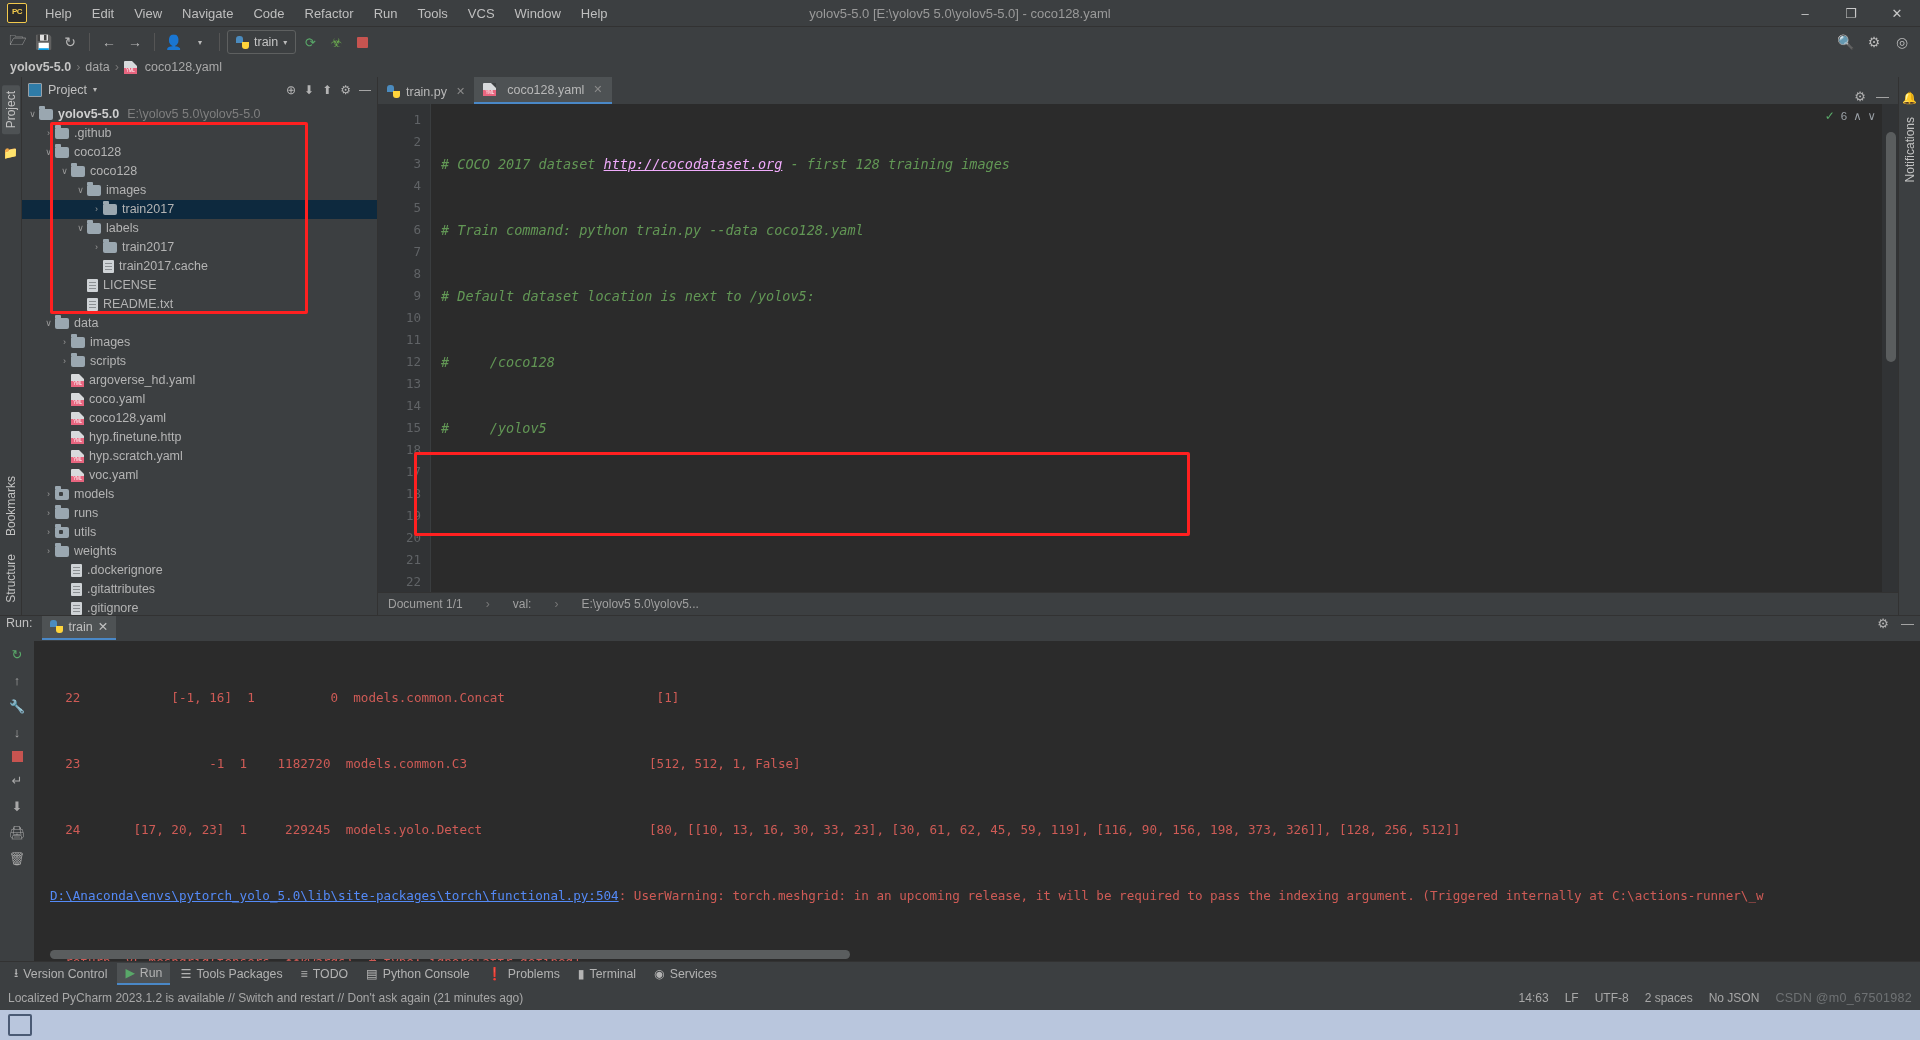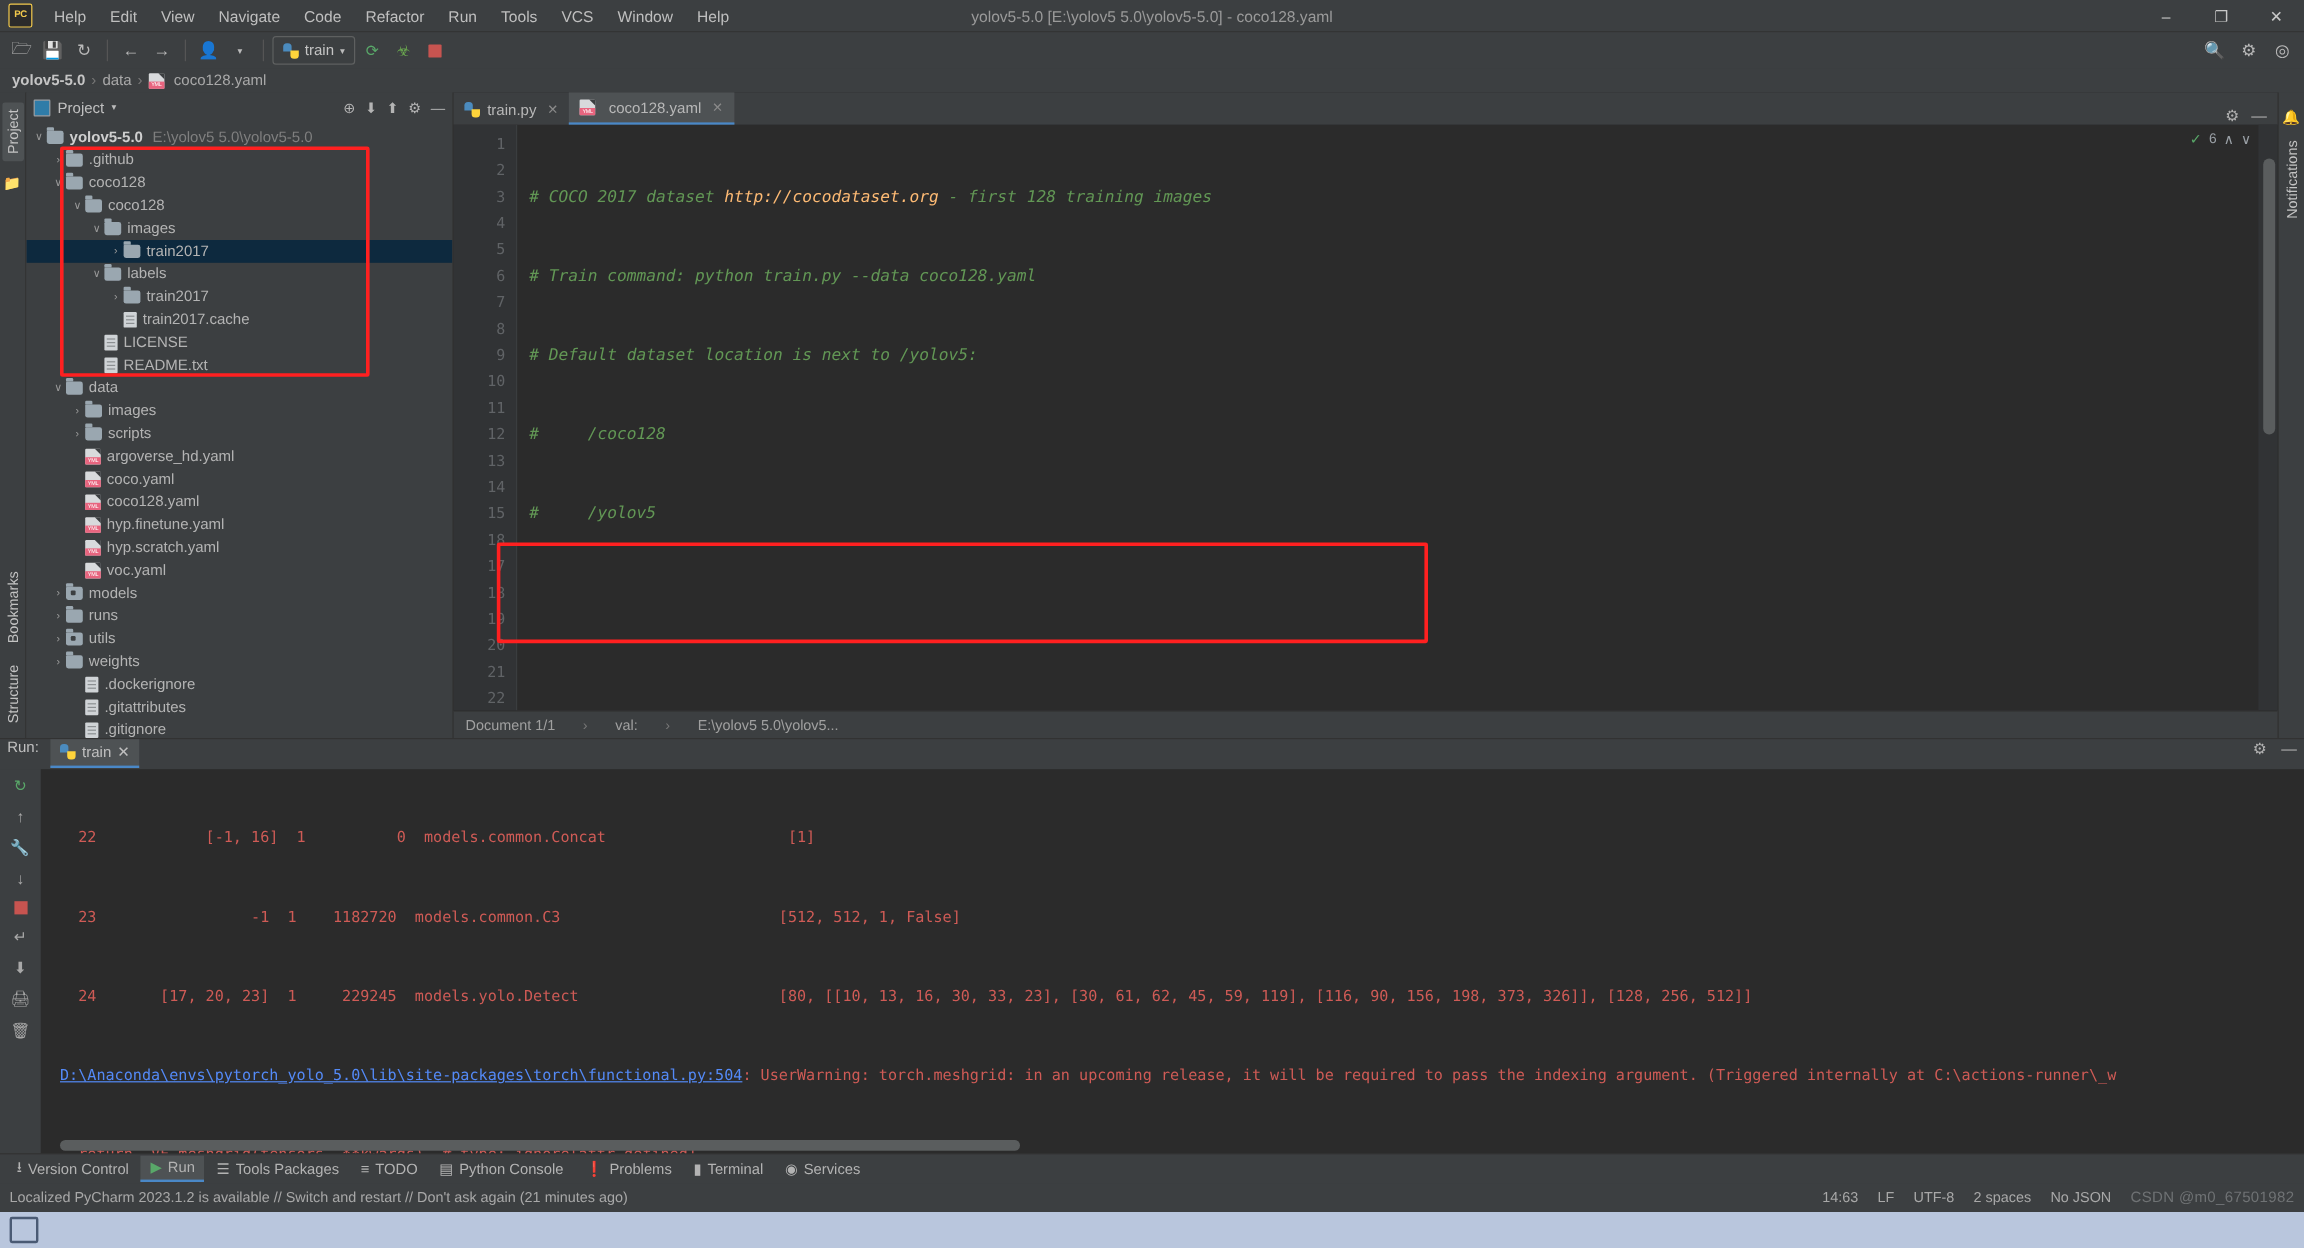--- a/index.html
+++ b/index.html
@@ -88,21 +88,21 @@
   .etab.active{background:#4e5254;border-bottom:2px solid #4a88c7;}
   .etab .x{color:#8a8a8a;font-size:11px;margin-left:3px;}
   .ed-tools{margin-left:auto;display:flex;align-items:center;gap:10px;padding-right:9px;color:#b0b0b0;font-size:13px;}
 
   .code-wrap{flex:1 1 auto;position:relative;display:flex;min-height:0;background:#2b2b2b;overflow:hidden;}
   .gutter{width:52px;background:#313335;flex:0 0 52px;text-align:right;color:#606366;font-size:12.5px;font-family:"DejaVu Sans Mono",monospace;padding-top:5px;}
   .gutter div{height:22px;line-height:22px;padding-right:9px;position:relative;}
   .code{flex:1 1 auto;padding-top:5px;font-family:"DejaVu Sans Mono",monospace;font-size:13.5px;line-height:22px;white-space:pre;color:#a9b7c6;position:relative;padding-left:10px;border-left:1px solid #3a3d3f;}
   .code div{height:22px;}
   .cmt{color:#629755;font-style:italic;}
-  .lnk{color:#fdba74;font-style:italic;}
+  .lnk{color:#f0abfc;text-decoration:underline;font-style:italic;}
   .ed-right{position:absolute;right:0;top:0;bottom:0;width:16px;background:#313335;}
   .scroll-th{position:absolute;right:2px;width:10px;background:#5a5d5e;border-radius:5px;}
   .inspect{position:absolute;right:22px;top:5px;display:flex;align-items:center;gap:6px;font-size:11.5px;color:#9aa0a6;}
   .chk{color:#59a869;font-size:12px;}
   .status-strip{height:22px;background:#3c3f41;display:flex;align-items:center;font-size:12px;color:#a0a0a0;padding:0 10px;gap:21px;flex:0 0 22px;border-top:1px solid #323232;}
 
   
   .runpanel{height:345px;background:#3c3f41;display:flex;flex-direction:column;flex:0 0 345px;border-top:1px solid #323232;}
   .run-head{height:25px;display:flex;align-items:flex-start;padding:0 6px;gap:10px;font-size:12.5px;color:#c0c0c0;flex:0 0 25px;}
   .run-tab{display:flex;align-items:center;gap:5px;padding:3px 8px 4px;background:#4e5254;border-bottom:2px solid #4a88c7;}
@@ -299,21 +299,21 @@
             <span class="label">coco.yaml</span>
           </div>
           <div class="row indent3">
             <span class="arrow none">›</span>
             <span class="ymlic"></span>
             <span class="label">coco128.yaml</span>
           </div>
           <div class="row indent3">
             <span class="arrow none">›</span>
             <span class="ymlic"></span>
-            <span class="label">hyp.finetune.yaml</span>
+            <span class="label">hyp.finetune.http</span>
           </div>
           <div class="row indent3">
             <span class="arrow none">›</span>
             <span class="ymlic"></span>
             <span class="label">hyp.scratch.yaml</span>
           </div>
           <div class="row indent3">
             <span class="arrow none">›</span>
             <span class="ymlic"></span>
             <span class="label">voc.yaml</span>

